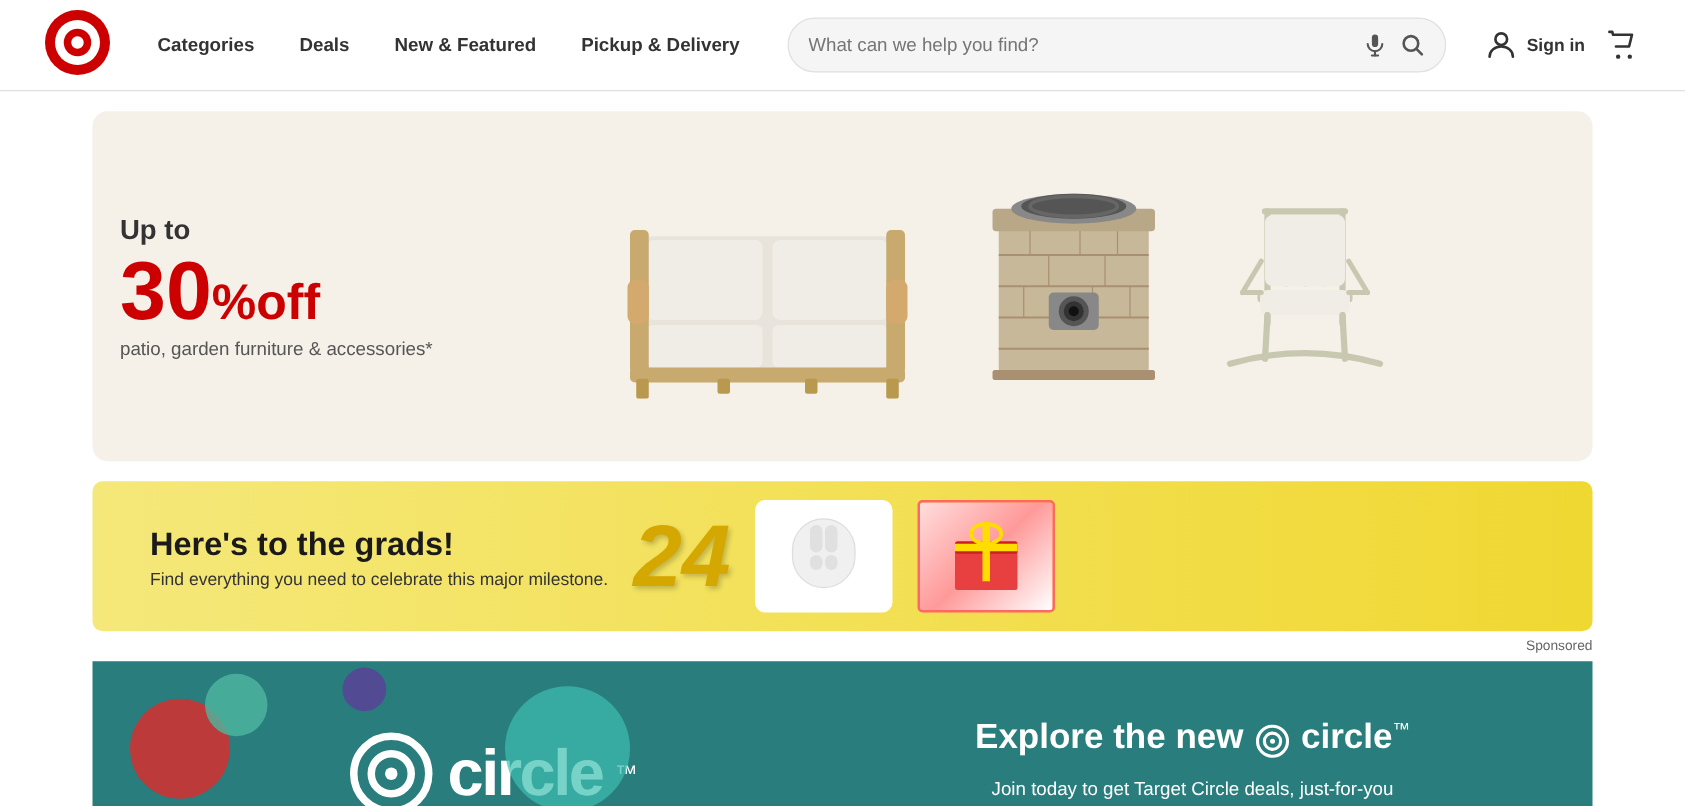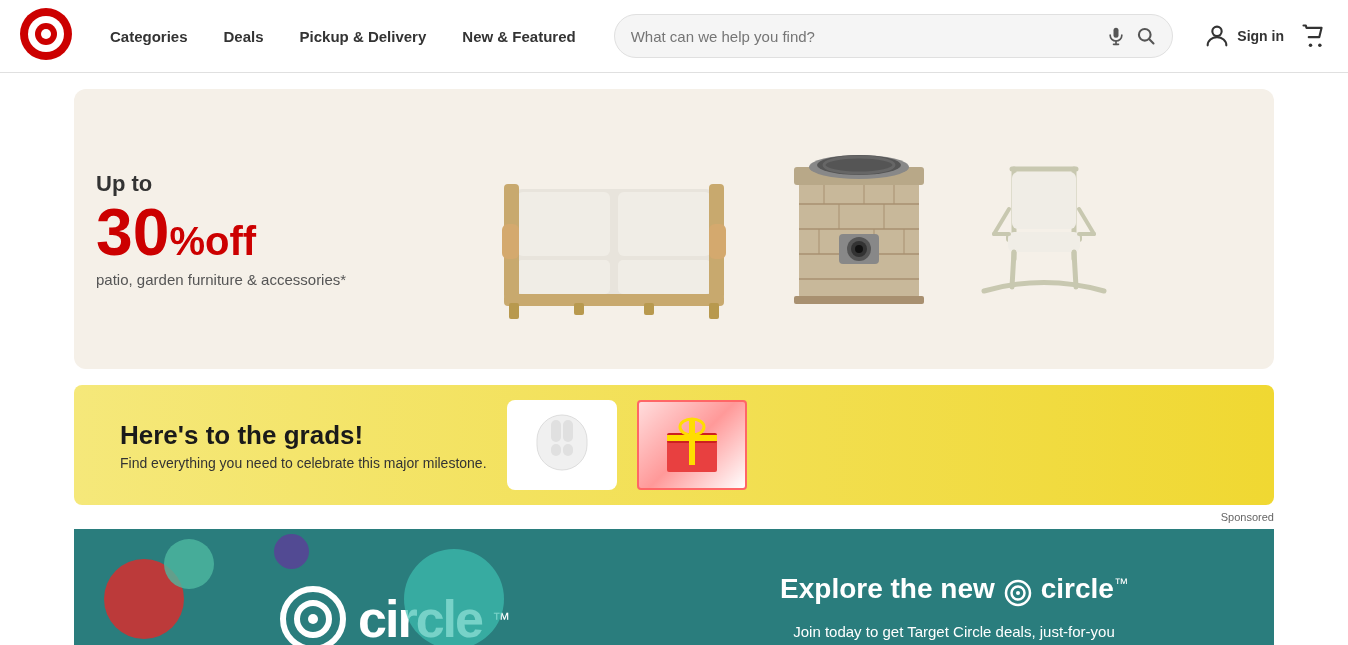--- a/index.html
+++ b/index.html
@@ -2,21 +2,21 @@
 <html><head>
   <meta charset="utf-8">
   <style>
     * { margin: 0; padding: 0; box-sizing: border-box; }
     body { font-family: -apple-system, BlinkMacSystemFont, 'Helvetica Neue', Arial, sans-serif; background: #fff; width: 1348px; overflow-x: hidden; }
 
     
     .header {
       display: flex;
       align-items: center;
-      padding: 0 20px;
+      padding: 0 36px;
       height: 73px;
       border-bottom: 1px solid #e0e0e0;
       background: #fff;
       gap: 0;
     }
     .header-logo {
       margin-right: 20px;
       flex-shrink: 0;
     }
     .target-logo {
@@ -293,22 +293,22 @@
       <circle cx="26" cy="26" r="26" fill="#cc0000"></circle>
       <circle cx="26" cy="26" r="18" fill="#fff"></circle>
       <circle cx="26" cy="26" r="11" fill="#cc0000"></circle>
       <circle cx="26" cy="26" r="5" fill="#fff"></circle>
     </svg>
   </div>
 
   <nav class="nav-items">
     <a class="nav-item">Categories</a>
     <a class="nav-item">Deals</a>
+    <a class="nav-item">New &amp; Featured</a>
     <a class="nav-item">Pickup &amp; Delivery</a>
-    <a class="nav-item">New &amp; Featured</a>
   </nav>
 
   <div class="search-area">
     <input class="search-input" type="text" placeholder="What can we help you find?" style="">
     <div class="search-icons">
 
       <svg width="20" height="20" viewBox="0 0 24 24" fill="none" style="cursor:pointer;">
         <rect x="9" y="2" width="6" height="12" rx="3" fill="#555"></rect>
         <path d="M5 11a7 7 0 0014 0" stroke="#555" stroke-width="2" fill="none" stroke-linecap="round"></path>
         <line x1="12" y1="18" x2="12" y2="22" stroke="#555" stroke-width="2" stroke-linecap="round"></line>
@@ -440,20 +440,21 @@
     </div>
   </div>
 
   <div class="grads-banner">
     <div class="grads-text">
       <div class="grads-headline">Here's to the grads!</div>
       <div class="grads-sub">Find everything you need to celebrate this major milestone.</div>
     </div>
     <div class="grads-products">
 
+      <div class="balloon-24">24</div>
 
 
       <div class="airpods-shape">
         <svg width="70" height="70" viewBox="0 0 70 70">
           <rect x="10" y="5" width="50" height="55" rx="25" fill="#f0f0f0" stroke="#ddd" stroke-width="1"></rect>
           <rect x="24" y="10" width="10" height="22" rx="5" fill="#e0e0e0"></rect>
           <rect x="36" y="10" width="10" height="22" rx="5" fill="#e0e0e0"></rect>
           <rect x="24" y="34" width="10" height="12" rx="5" fill="#e0e0e0"></rect>
           <rect x="36" y="34" width="10" height="12" rx="5" fill="#e0e0e0"></rect>
         </svg>

